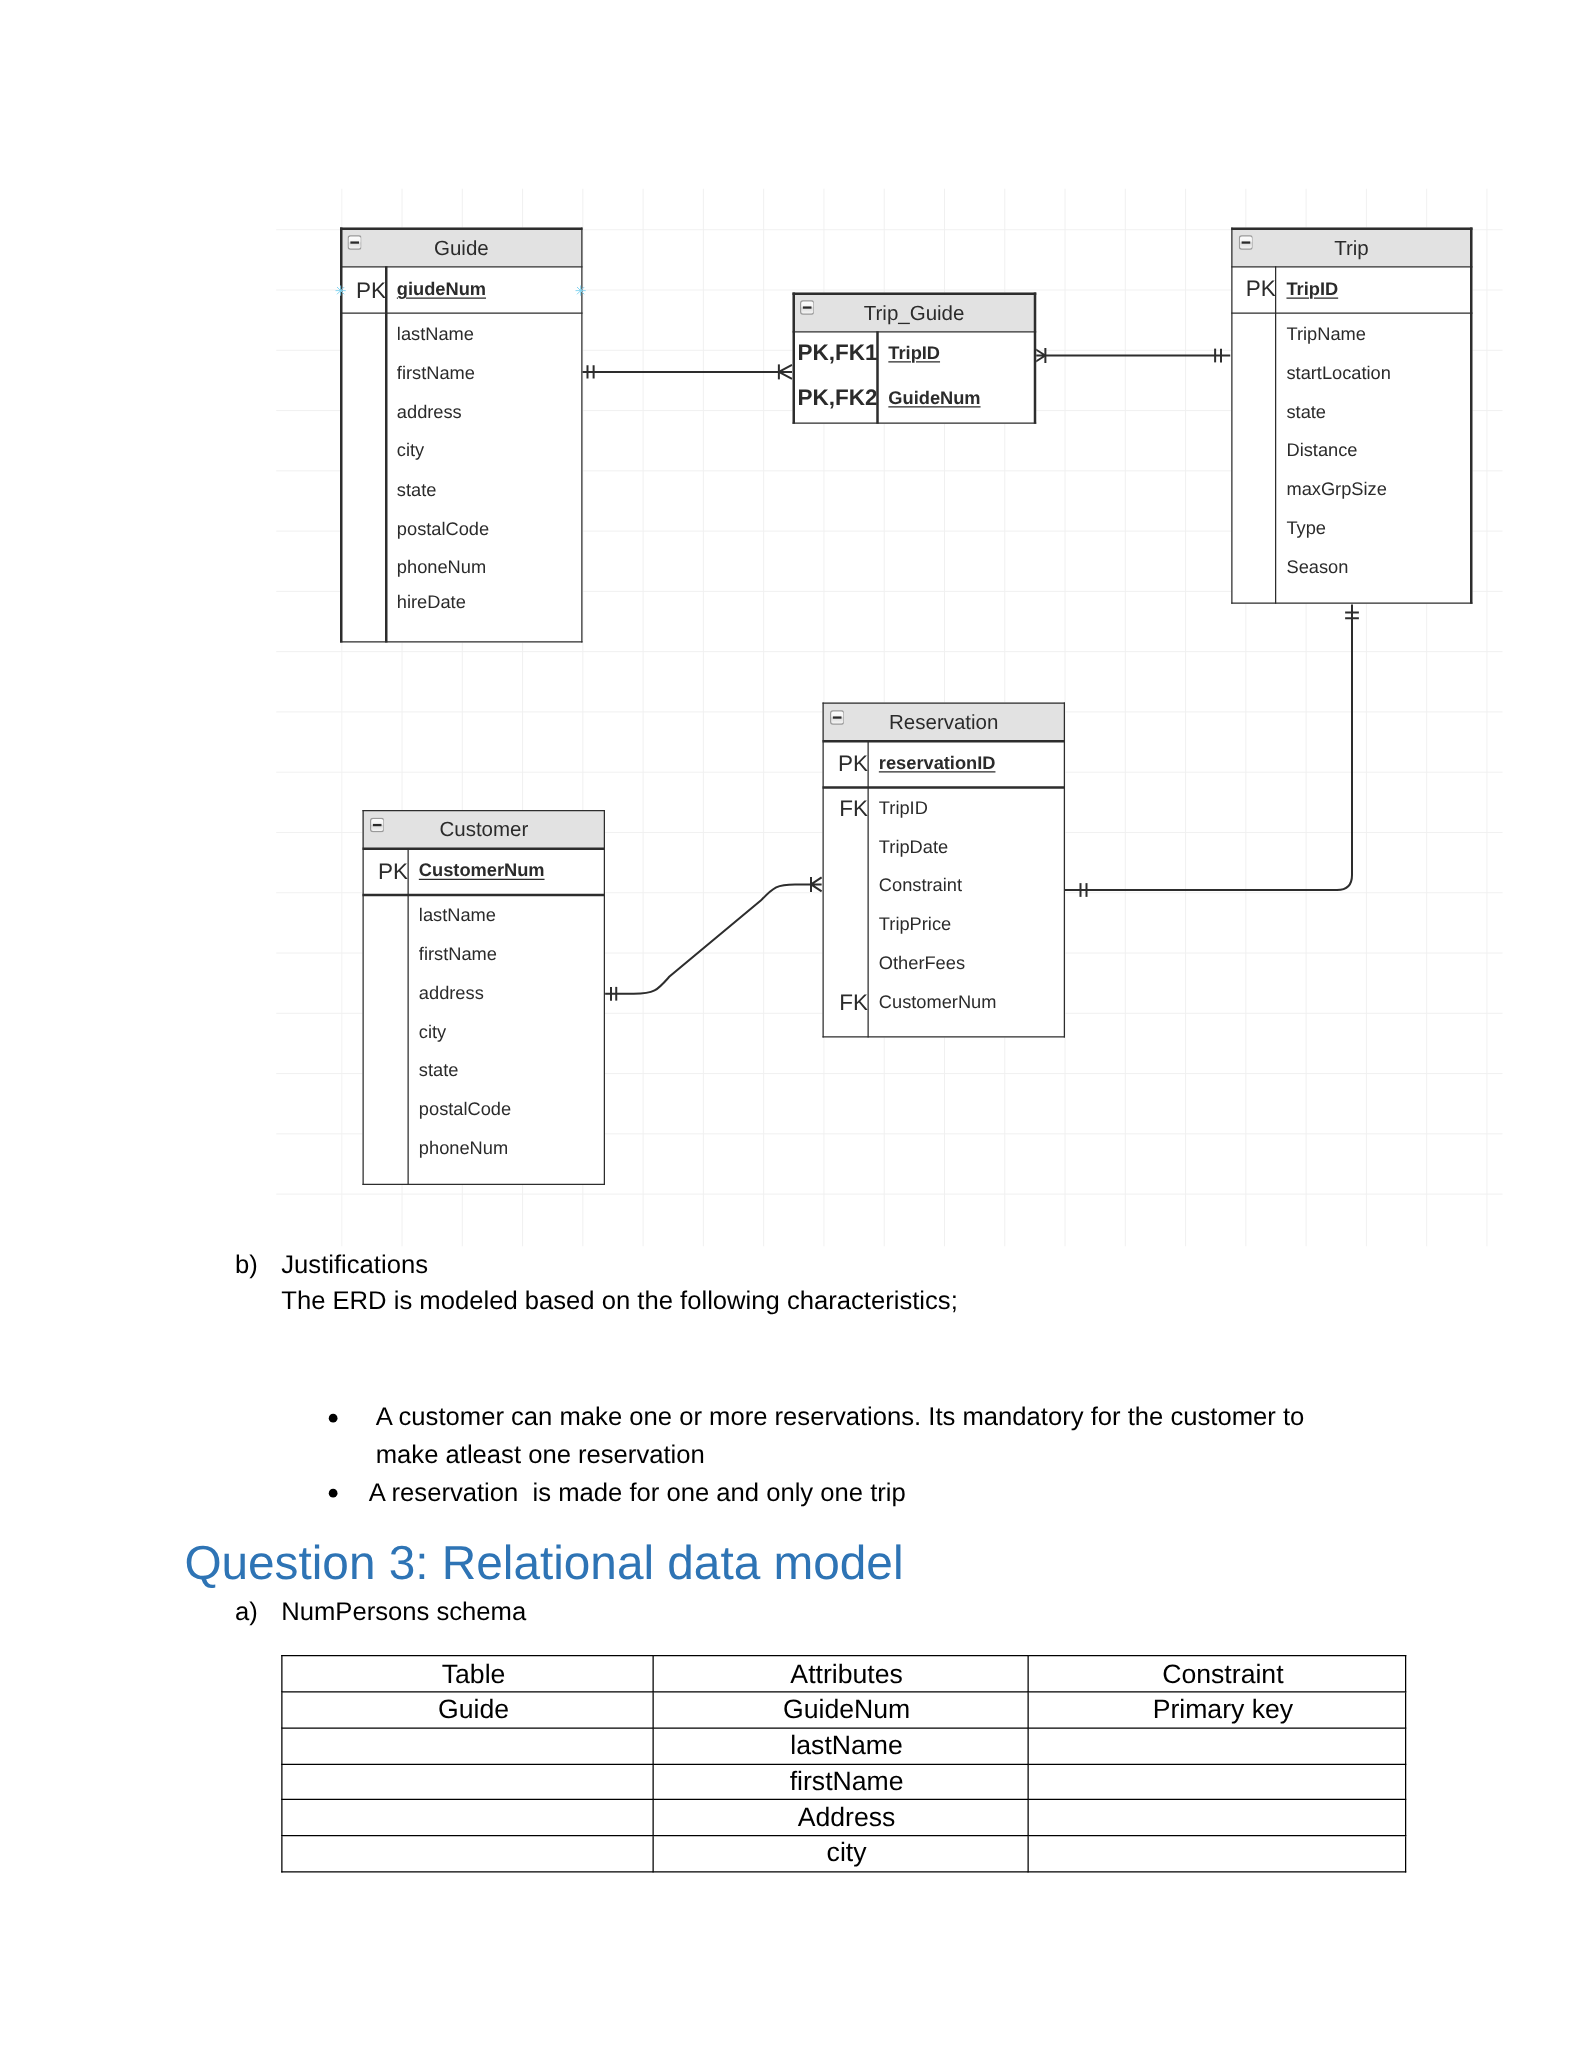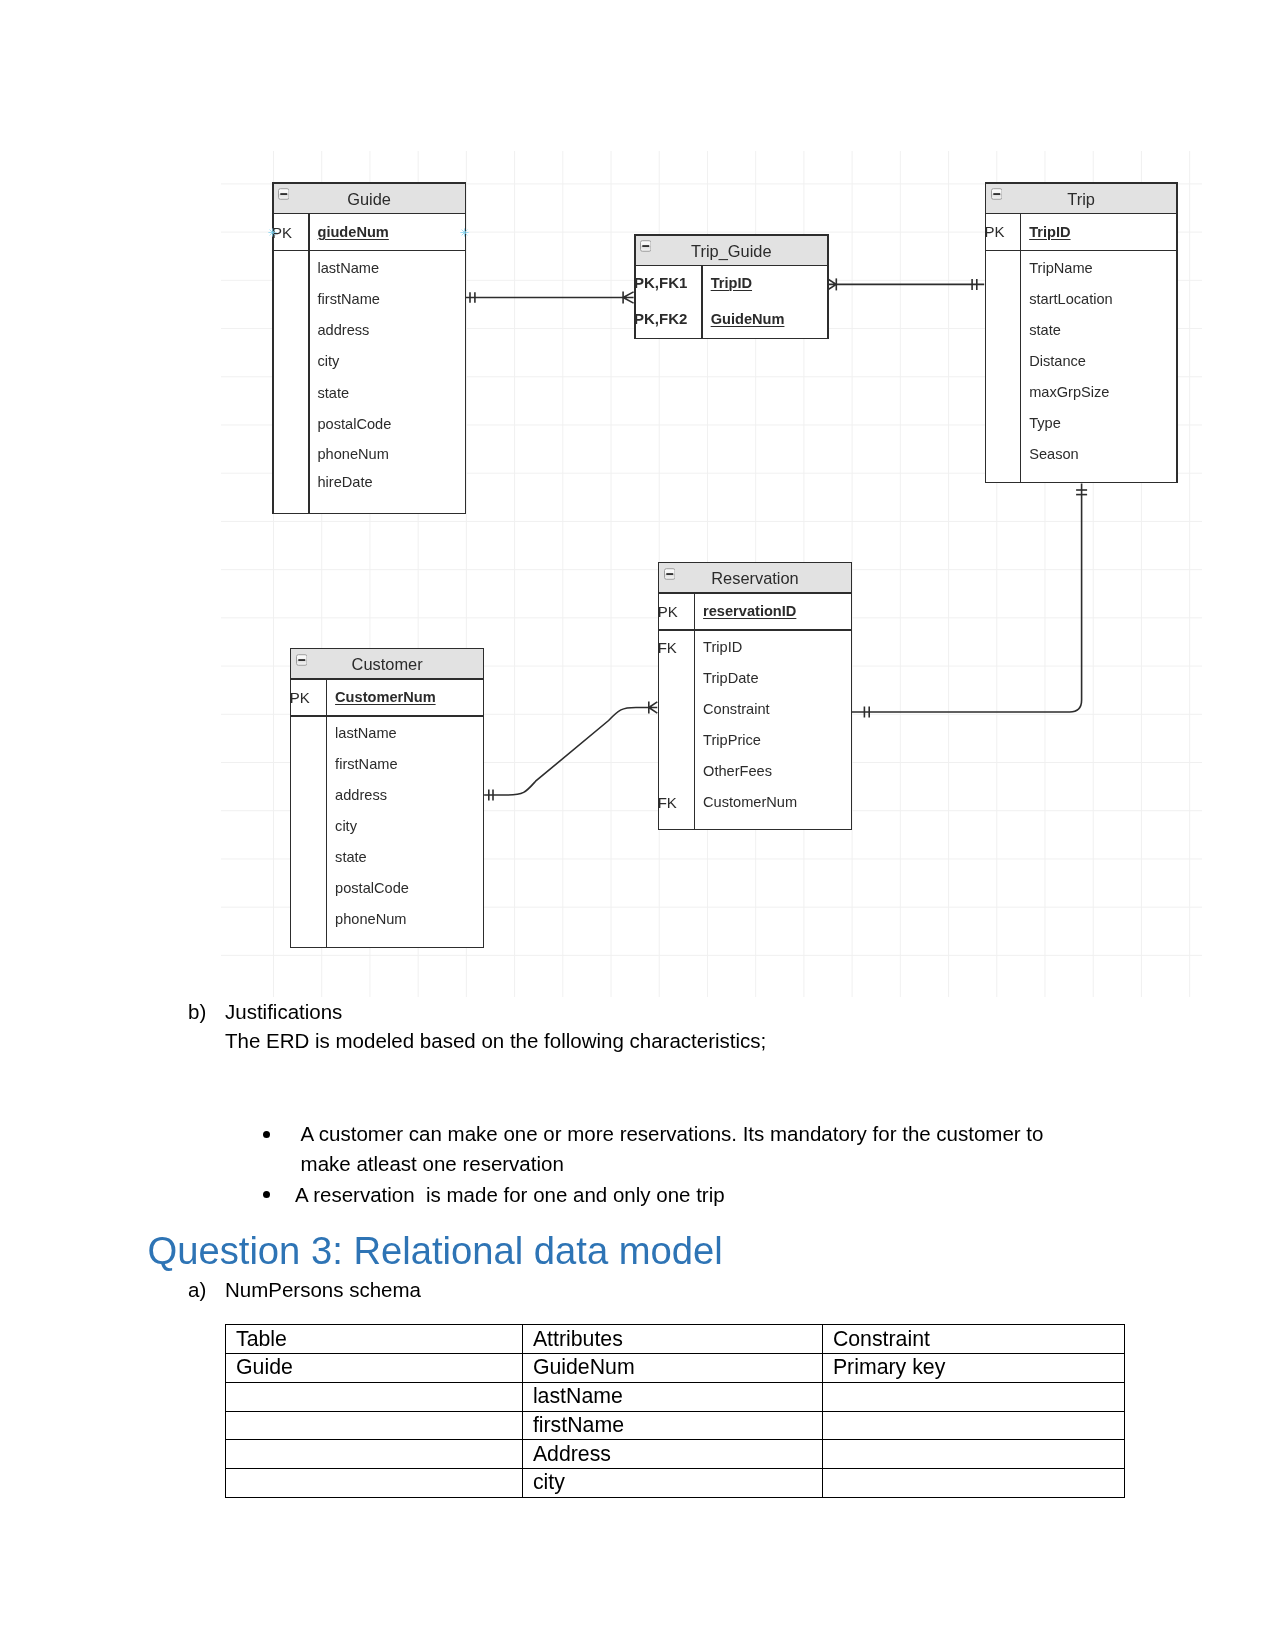--- a/index.html
+++ b/index.html
@@ -18,38 +18,38 @@
   #erd svg.links{position:absolute;left:0;top:0;width:981px;height:848px;overflow:visible;}
 
   .ent{position:absolute;background:#fff;box-sizing:border-box;}
   .ent .edge{position:absolute;background:#2d2d2d;}
   .ent .hdr{position:absolute;left:0;right:0;top:0;background:#e2e2e2;}
   .ent .hdr .ttl{position:absolute;left:0;right:0;top:0;bottom:0;display:flex;
             align-items:center;justify-content:center;font-size:16.4px;color:#2b2b2b;
             padding-bottom:0;padding-top:2.6px;line-height:1;}
   .ent .cicon{position:absolute;width:11.5px;height:12px;}
   .ent .row{position:absolute;display:flex;align-items:center;box-sizing:border-box;}
-  .ent .row .k{flex:none;text-align:left;font-size:15px;color:#2b2b2b;
+  .ent .row .k{flex:none;text-align:right;font-size:18px;color:#2b2b2b;
             box-sizing:border-box;}
   .ent.kbold .row .k{font-weight:bold;}
   .ent .row .a{flex:1;padding-left:8.6px;font-size:14.6px;color:#2b2b2b;
             box-sizing:border-box;white-space:nowrap;}
   .ent .row .a u{text-decoration:underline;font-weight:bold;text-underline-offset:1.6px;
             text-decoration-thickness:1.2px;}
   .handle{position:absolute;width:9px;height:9px;}
 
   
   .tx{position:absolute;color:#000;font-size:20.5px;line-height:1;white-space:pre;}
   .blue-h{position:absolute;color:#2E74B5;font-size:38.2px;line-height:1;white-space:pre;}
   .bl{position:absolute;color:#000;font-size:20.5px;line-height:29.8px;}
   .bl .dot{position:absolute;left:0;top:11.7px;width:7px;height:7px;border-radius:50%;background:#000;}
 
   
   #stable{position:absolute;left:224.8px;top:1324.2px;border-collapse:collapse;
-          table-layout:fixed;border-spacing:0;}
+          table-layout:fixed;border-spacing:0;text-align:center;}
   #stable td{border:1.2px solid #000;font-size:21.3px;color:#000;
              padding:3.4px 0 3.1px 10.2px;vertical-align:top;line-height:1;height:21.3px;}
 </style>
 </head>
 <body>
 
 <div class="page">
 <div id="erd">
 <div class="grid-h"></div>
 <div class="grid-v"></div>

